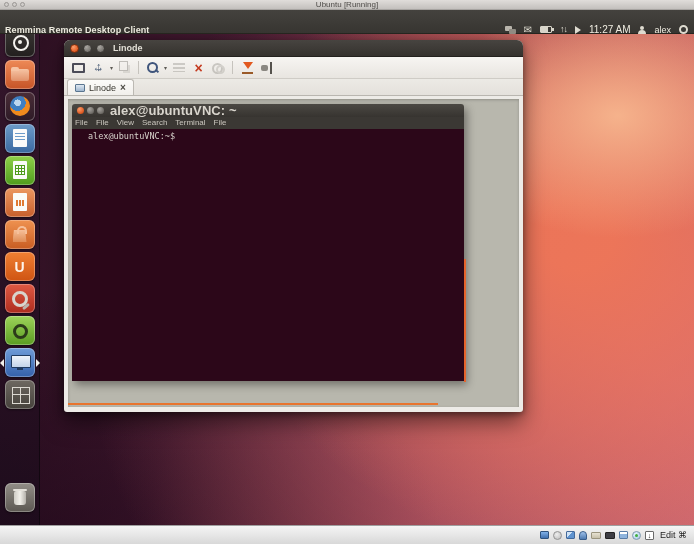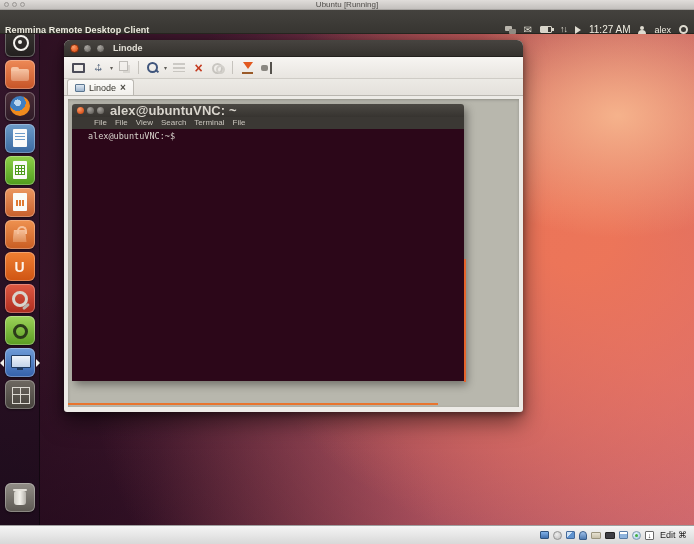--- a/index.html
+++ b/index.html
@@ -165,21 +165,21 @@
 
   
   .terminal-window{position:absolute;left:4px;top:5px;width:392px;height:277px;
     box-shadow:3px 4px 8px rgba(0,0,0,.38);border-radius:3px 3px 0 0;}
   .t-titlebar{height:13px;background:linear-gradient(#4b4843,#373430);border-radius:3px 3px 0 0;
     display:flex;align-items:center;gap:3px;padding:0 5px;}
   .twbtn{width:7px;height:7px;border-radius:50%;flex:0 0 auto;}
   .twbtn-close{background:radial-gradient(circle at 35% 30%,#f99c6c,#e05c24 65%,#a03c12);}
   .twbtn-grey{background:radial-gradient(circle at 35% 30%,#a6a39e,#6e6b66 70%);}
   .t-title{font-size:13px;font-weight:bold;color:#d9d5cd;margin-left:3px;letter-spacing:.1px;}
-  .t-menubar{height:12px;background:#3b3834;display:flex;align-items:center;gap:8px;padding:0 22px;}
+  .t-menubar{height:12px;background:#3b3834;display:flex;align-items:center;gap:8px;padding:0 3px;}
   .t-menuitem{font-size:8px;color:#c9c5bd;line-height:1;}
   .t-body{position:absolute;top:25px;left:0;right:0;bottom:0;background:#2c0719;
     font-family:"DejaVu Sans Mono",monospace;font-size:8.5px;color:#d7d3cb;padding:2px 16px;}
   .t-orange-edge{position:absolute;right:-2px;bottom:-1px;width:2px;height:123px;background:#e6642c;}
 </style>
 </head>
 <body>
 
 <div class="vbox-titlebar">
   <div class="mac-dots">

